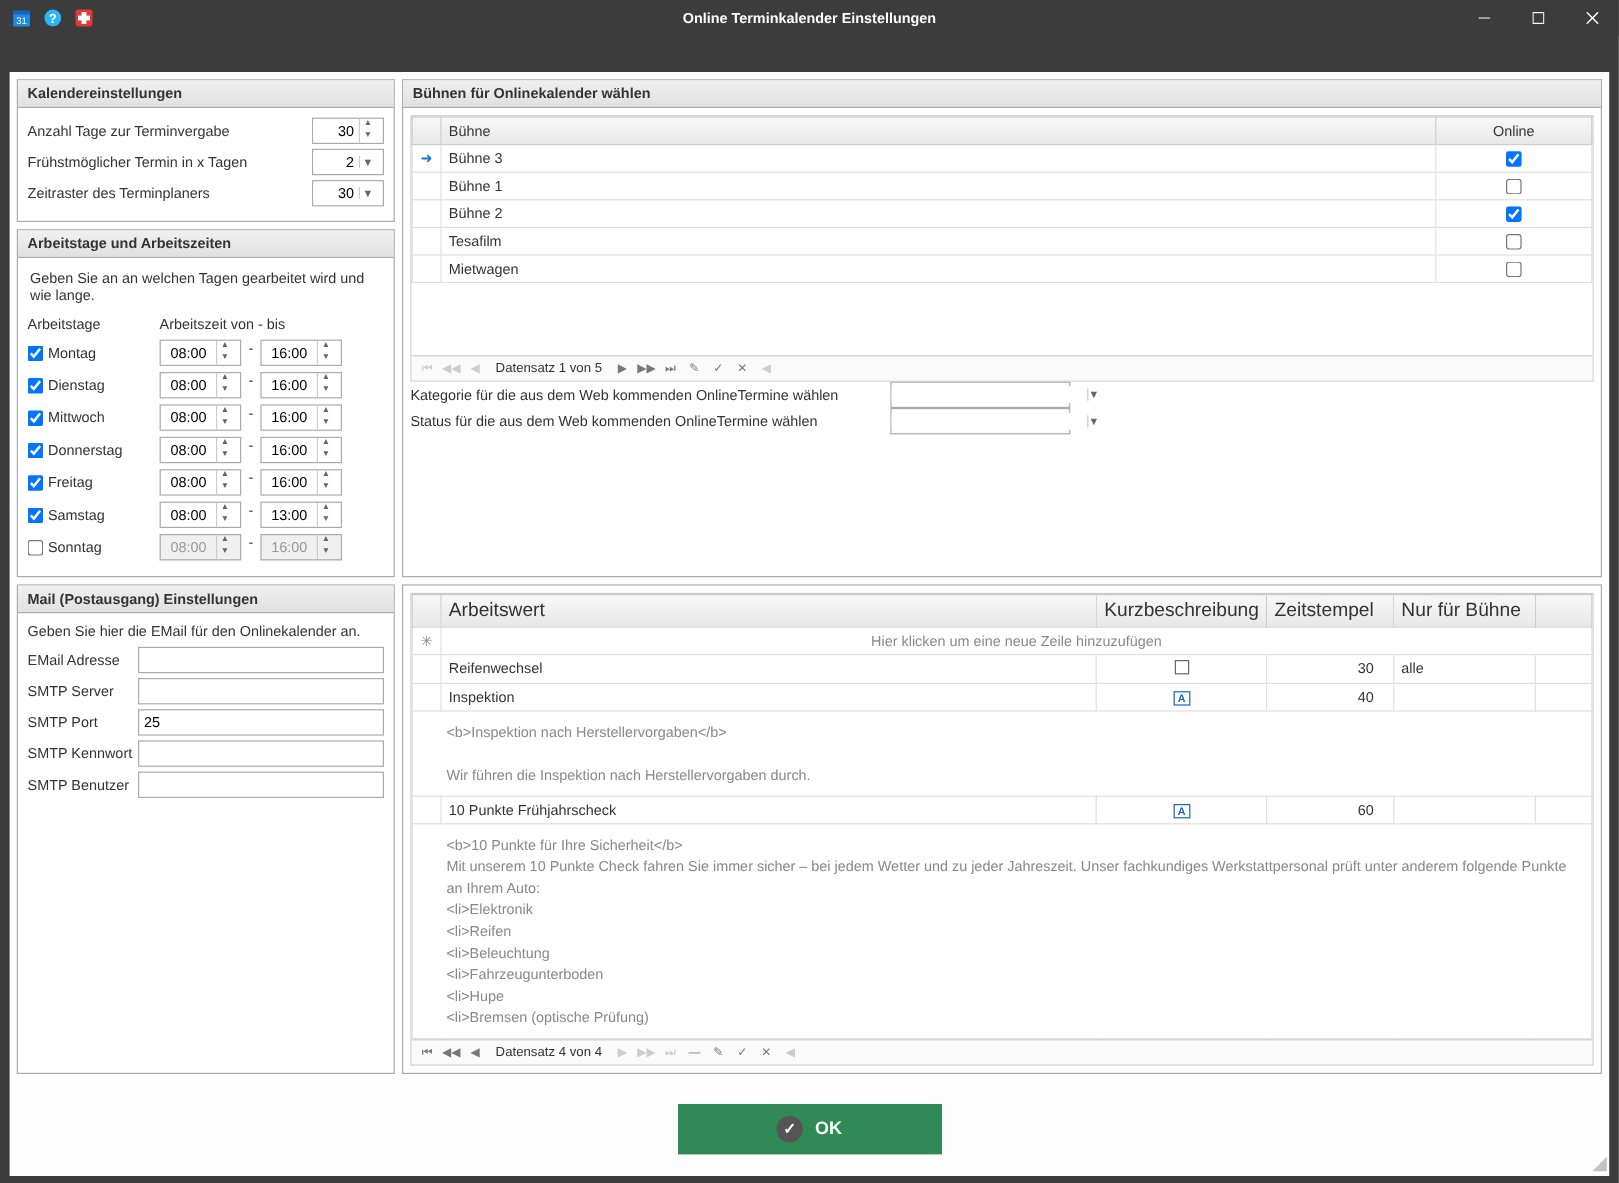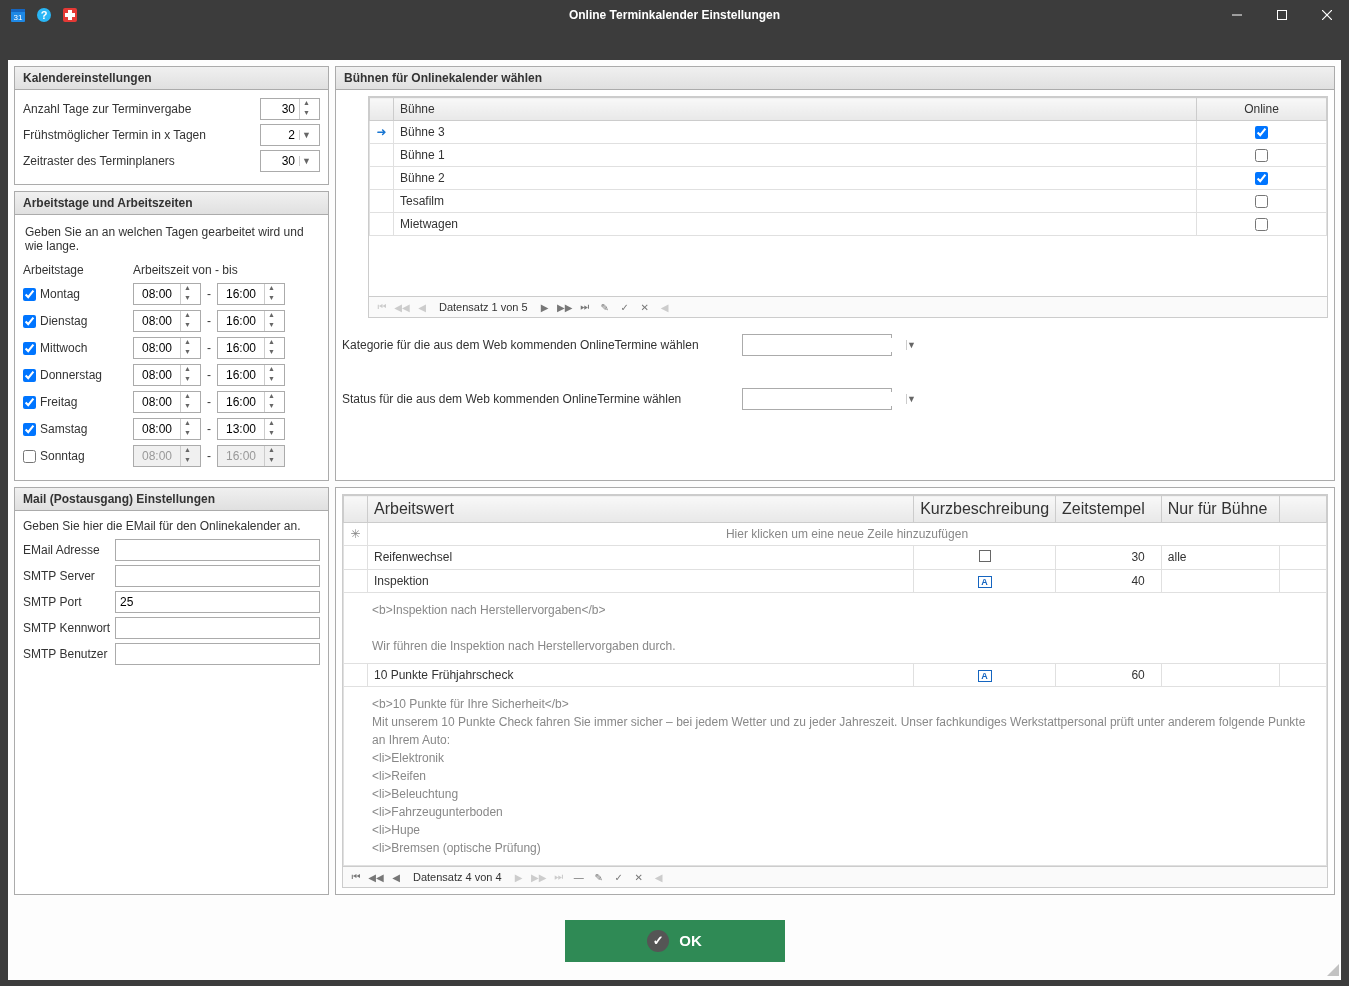--- a/index.html
+++ b/index.html
@@ -24,42 +24,42 @@
 .num-input { display: inline-flex; border: 1px solid #ababab; background: #fff; width: 60px; height: 22px; align-items: center; }
 .num-input input { border: none; width: 38px; text-align: right; padding-right: 4px; font-size: 12px; outline: none; }
 .spinner { display: flex; flex-direction: column; width: 14px; }
 .spinner div { height: 10px; font-size: 7px; line-height: 7px; text-align: center; border-left: 1px solid #ccc; cursor: pointer; color: #666; }
 .dropdown-arrow { width: 14px; text-align: center; border-left: 1px solid #ccc; cursor: pointer; color: #666; font-size: 9px; }
 
 .workdays-desc { font-size: 12px; color: #333; margin-bottom: 8px; padding: 2px; }
 .workdays-header-row { display: flex; margin-bottom: 6px; font-size: 12px; }
 .wd-day-col { width: 110px; }
 .wd-time-col { }
-.workday-row { display: flex; align-items: center; margin-bottom: 5px; }
+.workday-row { display: flex; margin-bottom: 5px; }
 .workday-row .chk { width: 110px; display: flex; align-items: center; gap: 4px; }
 .workday-row input[type="checkbox"] { width: 13px; height: 13px; }
 .time-input { display: inline-flex; border: 1px solid #ababab; background: #fff; width: 68px; height: 22px; align-items: center; }
 .time-input.disabled { background: #f0f0f0; color: #999; }
 .time-input input { border: none; width: 46px; text-align: center; font-size: 12px; outline: none; background: transparent; }
 .time-input.disabled input { color: #999; }
 .dash { margin: 0 6px; }
 
 .top-right-panel .panel-body { padding: 6px; }
 .grid-table { width: 100%; border-collapse: collapse; }
 .grid-table th { background: linear-gradient(#f8f8f8, #e8e8e8); border: 1px solid #ccc; padding: 4px 6px; text-align: left; font-weight: normal; font-size: 12px; }
 .grid-table td { border: 1px solid #e0e0e0; padding: 4px 6px; font-size: 12px; background: #fff; }
 .grid-table .row-indicator { width: 24px; text-align: center; color: #1976d2; }
 .grid-table .online-col { width: 130px; text-align: center; }
 .grid-table .online-col input { margin: 0 auto; display: block; }
 .grid-navigator { display: flex; align-items: center; gap: 6px; padding: 3px 6px; border-top: 1px solid #ccc; font-size: 11px; background: #fafafa; }
 .grid-navigator .nav-btn { width: 14px; height: 14px; display: flex; align-items: center; justify-content: center; cursor: pointer; color: #777; font-size: 10px; }
 .grid-navigator .disabled { color: #ccc; cursor: default; }
 .grid-navigator .rec-text { margin: 0 4px; }
 
-.select-row { display: flex; align-items: center; margin: 16px 0; }
+.select-row { display: flex; align-items: center; margin: 0 0; }
 .select-row label { width: 400px; font-size: 12px; }
 .select-box { border: 1px solid #ababab; width: 150px; height: 22px; display: flex; align-items: center; background: #fff; }
 .select-box input { border: none; flex: 1; padding: 0 4px; font-size: 12px; outline: none; }
 .select-box .arrow { width: 18px; text-align: center; border-left: 1px solid #ccc; color: #666; font-size: 9px; cursor: pointer; }
 
 .mail-panel .form-row label { width: 92px; flex: none; }
 .mail-panel .text-input { border: 1px solid #ababab; height: 22px; flex: 1; padding: 0 4px; font-size: 12px; }
 .mail-desc { font-size: 12px; margin-bottom: 6px; }
 
 .arbeits-panel { display: flex; flex-direction: column; }
@@ -330,21 +330,21 @@
                 </div>
               </div>
             </div>
         </div>
       </div>
     </div>
 
     <div class="panel top-right-panel right-col-top">
       <div class="panel-header">Bühnen für Onlinekalender wählen</div>
       <div class="panel-body" style="display:flex;flex-direction:column;height:365px;">
-        <div style="border:1px solid #ccc;flex:0 0 auto;margin-left:26px;">
+        <div style="border:1px solid #ccc;flex:0 0 auto;">
           <table class="grid-table">
             <thead>
                 <tr>
               <th class="row-indicator"></th>
               <th>Bühne</th>
               <th class="online-col">Online</th>
             </tr>
               </thead>
             <tbody id="stages-tbody">
                 <tr>

